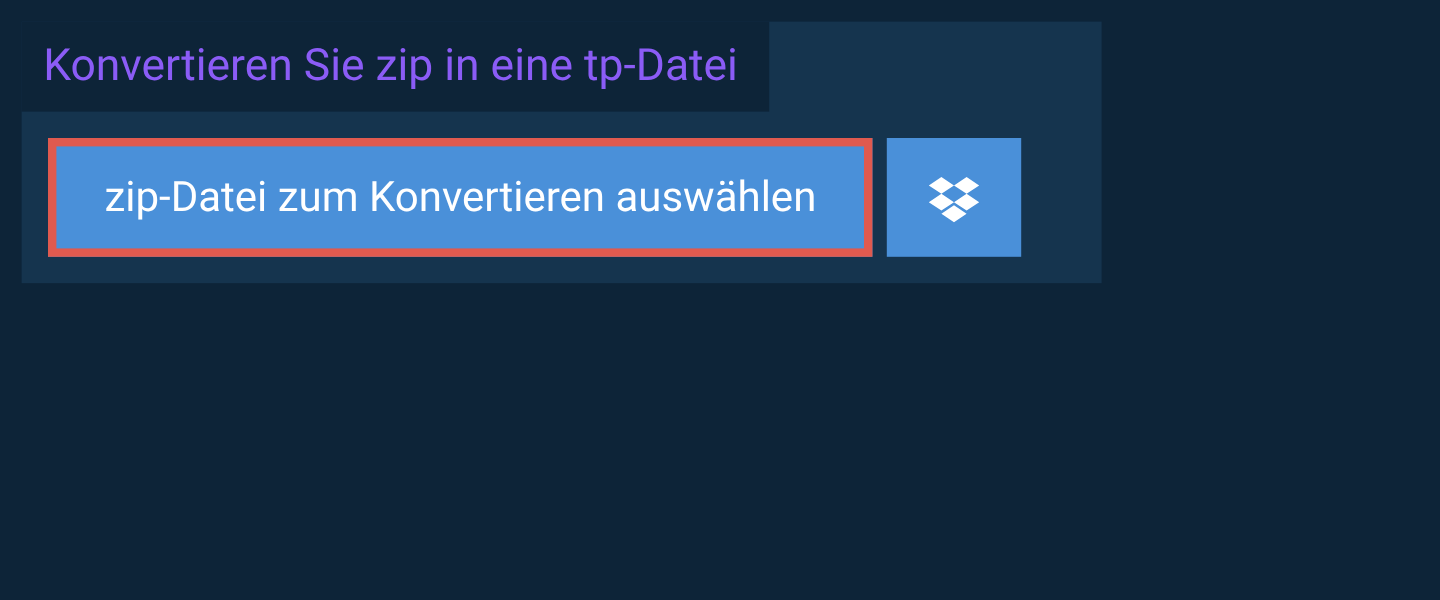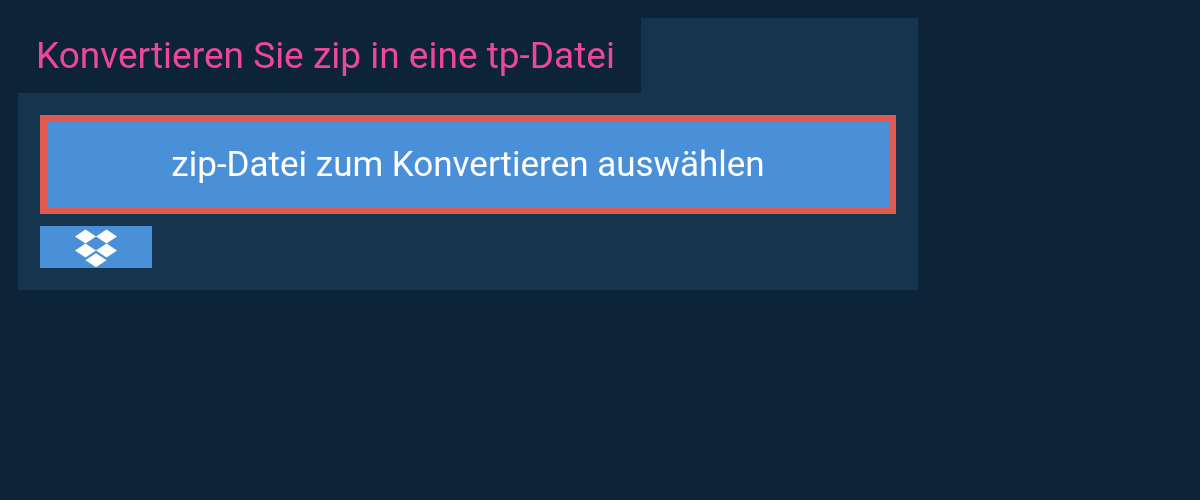--- a/index.html
+++ b/index.html
@@ -20,30 +20,29 @@
       width: 900px;
       padding-bottom: 22px;
     }
     .title-bar {
       background-color: #0d2438;
       display: inline-block;
       padding: 16px 26px 16px 18px;
       margin-bottom: 22px;
     }
     .title-text {
-      color: #ec4899;
+      color: #8b5cf6;
       font-size: 37px;
       font-weight: 400;
     }
     .button-row {
       display: flex;
       align-items: stretch;
       gap: 12px;
       padding: 0 22px;
-      flex-direction: column;
     }
     .select-button {
       background-color: #4a90d9;
       border: 7px solid #e05a4f;
       color: #ffffff;
       font-size: 35px;
       font-weight: 400;
       padding: 22px 40px;
       cursor: pointer;
       flex: 0 0 auto;

